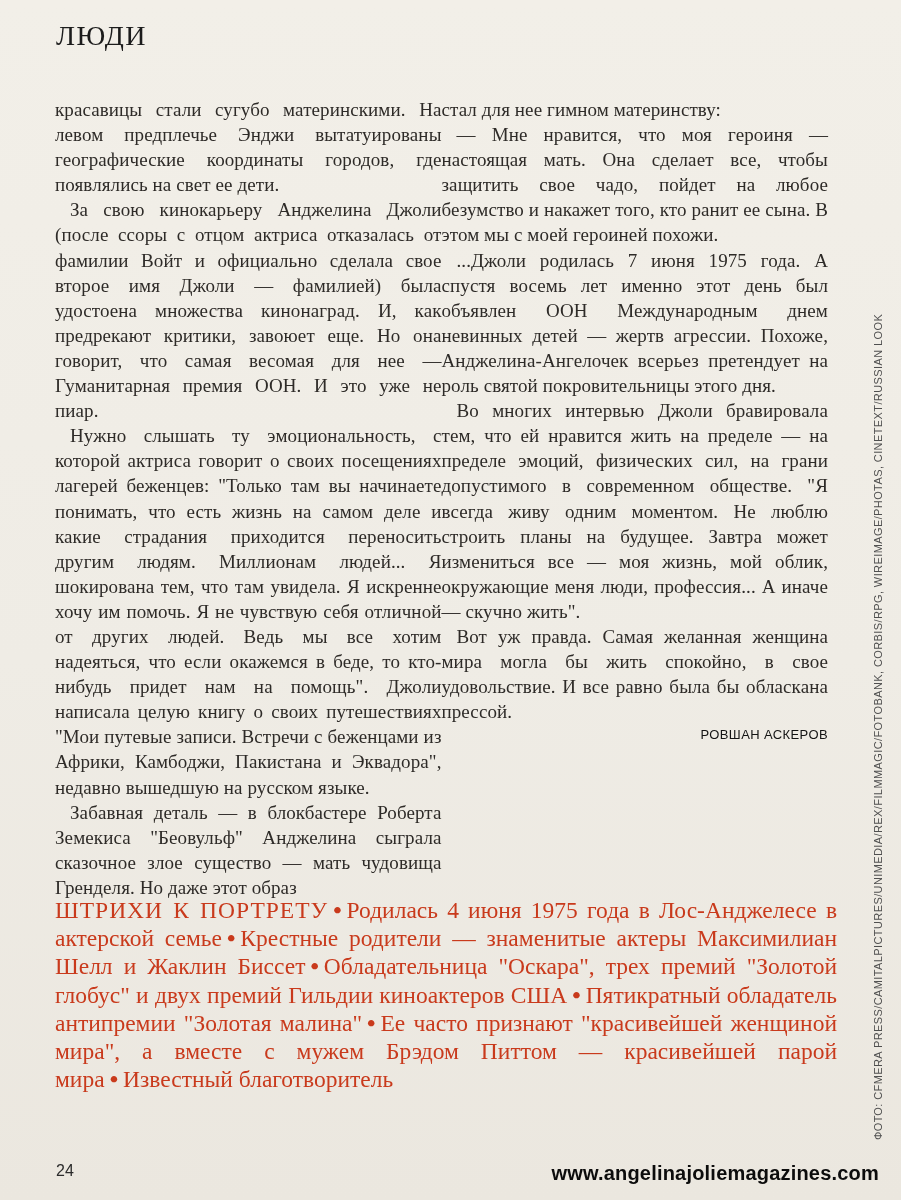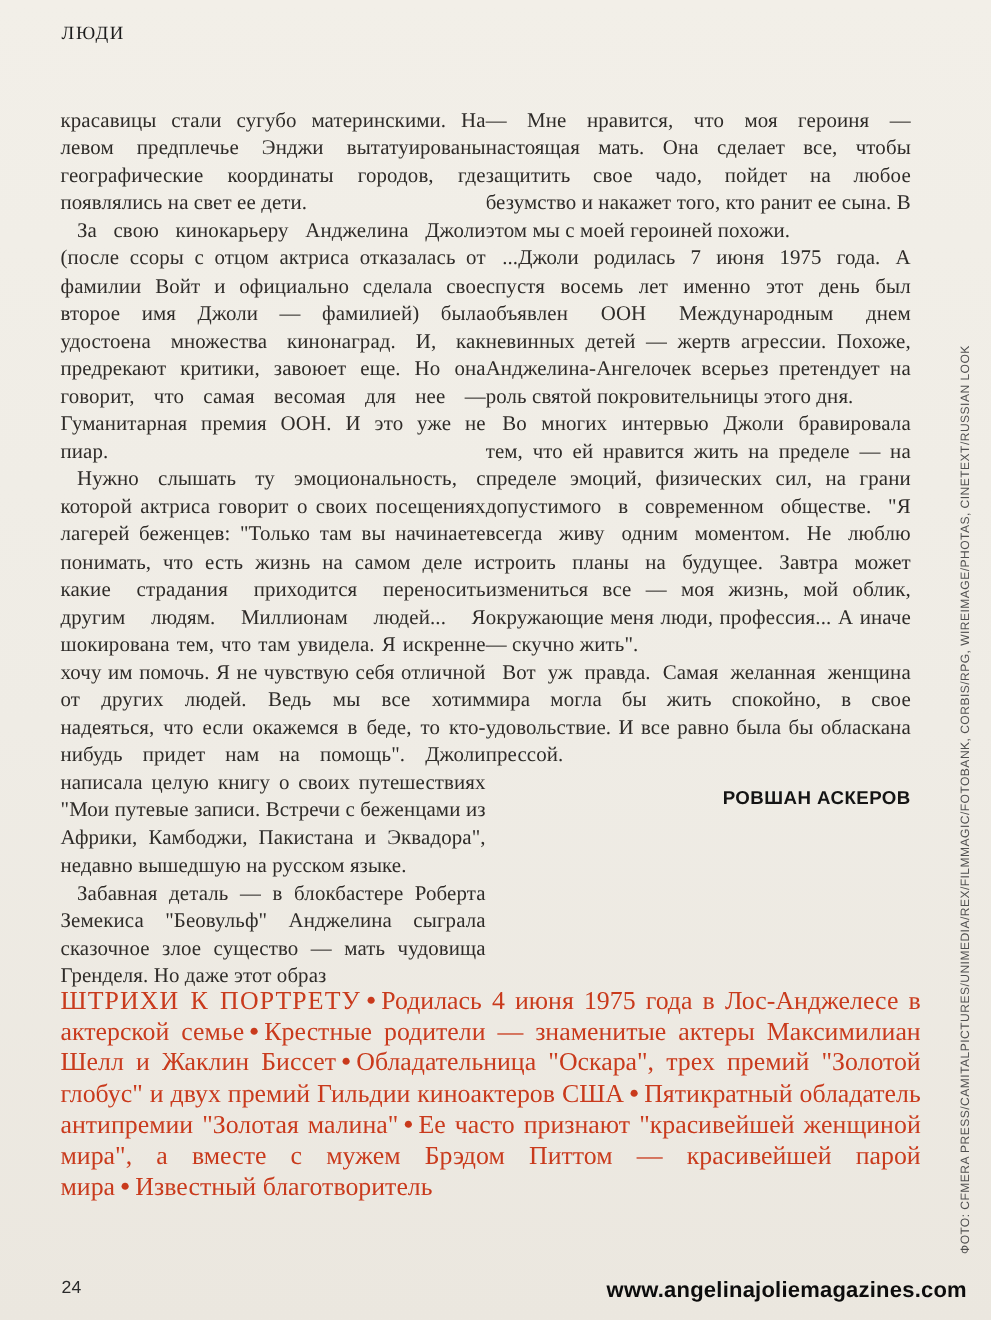--- a/index.html
+++ b/index.html
@@ -10,21 +10,21 @@
     margin: 0 auto;
     background: linear-gradient(180deg, #f2efe8 0%, #efece5 55%, #ebe7df 100%);
     overflow: hidden;
     font-family: "Liberation Serif", "DejaVu Serif", serif;
     color: #2e2b28;
   }
   .kicker {
     position: absolute;
     left: 56px;
     top: 20px;
-    font-size: 17px;
+    font-size: 28px;
     letter-spacing: 1.5px;
     color: #1c1c1c;
   }
   .columns {
     position: absolute;
     left: 55px;
     top: 97px;
     width: 773px;
     display: flex;
   }
@@ -40,25 +40,25 @@
   .plist .para:first-child { text-indent: 0; }
   .closing { text-indent: 15px; }
   .end-mark {
     float: right;
     font-size: 14px;
     line-height: 25.1px;
     color: #161616;
     font-family: "DejaVu Sans", sans-serif;
   }
   .author {
-    margin-top: 17px;
+    margin-top: 3px;
     text-align: right;
     font-family: "Liberation Sans", "DejaVu Sans", sans-serif;
-    font-weight: bold;
-    font-size: 17px;
+    font-weight: normal;
+    font-size: 13px;
     letter-spacing: 0.4px;
     color: #141414;
   }
   .portrait {
     position: absolute;
     left: 55px;
     top: 896px;
     width: 782px;
     margin: 0;
     font-size: 23.5px;
@@ -115,20 +115,21 @@
 
   <div class="columns">
     <div class="col plist">
         <p class="para">красавицы стали сугубо материнскими. На левом предплечье Энджи вытатуированы географические координаты городов, где появлялись на свет ее дети.</p>
         <p class="para">За свою кинокарьеру Анджелина Джоли (после ссоры с отцом актриса отказалась от фамилии Войт и официально сделала свое второе имя Джоли — фамилией) была удостоена множества кинонаград. И, как предрекают критики, завоюет еще. Но она говорит, что самая весомая для нее — Гуманитарная премия ООН. И это уже не пиар.</p>
         <p class="para">Нужно слышать ту эмоциональность, с которой актриса говорит о своих посещениях лагерей беженцев: "Только там вы начинаете понимать, что есть жизнь на самом деле и какие страдания приходится переносить другим людям. Миллионам людей... Я шокирована тем, что там увидела. Я искренне хочу им помочь. Я не чувствую себя отличной от других людей. Ведь мы все хотим надеяться, что если окажемся в беде, то кто-нибудь придет нам на помощь". Джоли написала целую книгу о своих путешествиях "Мои путевые записи. Встречи с беженцами из Африки, Камбоджи, Пакистана и Эквадора", недавно вышедшую на русском языке.</p>
         <p class="para">Забавная деталь — в блокбастере Роберта Земекиса "Беовульф" Анджелина сыграла сказочное злое существо — мать чудовища Гренделя. Но даже этот образ</p>
       </div>
     <div class="col">
       <div class="plist">
+          <p class="para">стал для нее гимном материнству:</p>
           <p class="para">— Мне нравится, что моя героиня — настоящая мать. Она сделает все, чтобы защитить свое чадо, пойдет на любое безумство и накажет того, кто ранит ее сына. В этом мы с моей героиней похожи.</p>
           <p class="para">...Джоли родилась 7 июня 1975 года. А спустя восемь лет именно этот день был объявлен ООН Международным днем невинных детей — жертв агрессии. Похоже, Анджелина-Ангелочек всерьез претендует на роль святой покровительницы этого дня.</p>
           <p class="para">Во многих интервью Джоли бравировала тем, что ей нравится жить на пределе — на пределе эмоций, физических сил, на грани допустимого в современном обществе. "Я всегда живу одним моментом. Не люблю строить планы на будущее. Завтра может измениться все — моя жизнь, мой облик, окружающие меня люди, профессия... А иначе — скучно жить".</p>
           <p class="para">Вот уж правда. Самая желанная женщина мира могла бы жить спокойно, в свое удовольствие. И все равно была бы обласкана прессой.</p>
         </div>
       <div class="author">РОВШАН АСКЕРОВ</div>
     </div>
   </div>
 
   <p class="portrait"><span class="portrait-heading">ШТРИХИ К ПОРТРЕТУ</span><span><span class="bullet">•</span><span>Родилась 4 июня 1975 года в Лос-Анджелесе в актерской семье</span><span class="bullet">•</span><span>Крестные родители — знаменитые актеры Максимилиан Шелл и Жаклин Биссет</span><span class="bullet">•</span><span>Обладательница "Оскара", трех премий "Золотой глобус" и двух премий Гильдии киноактеров США</span><span class="bullet">•</span><span>Пятикратный обладатель антипремии "Золотая малина"</span><span class="bullet">•</span><span>Ее часто признают "красивейшей женщиной мира", а вместе с мужем Брэдом Питтом — красивейшей парой мира</span><span class="bullet">•</span><span>Известный благотворитель</span></span></p>

